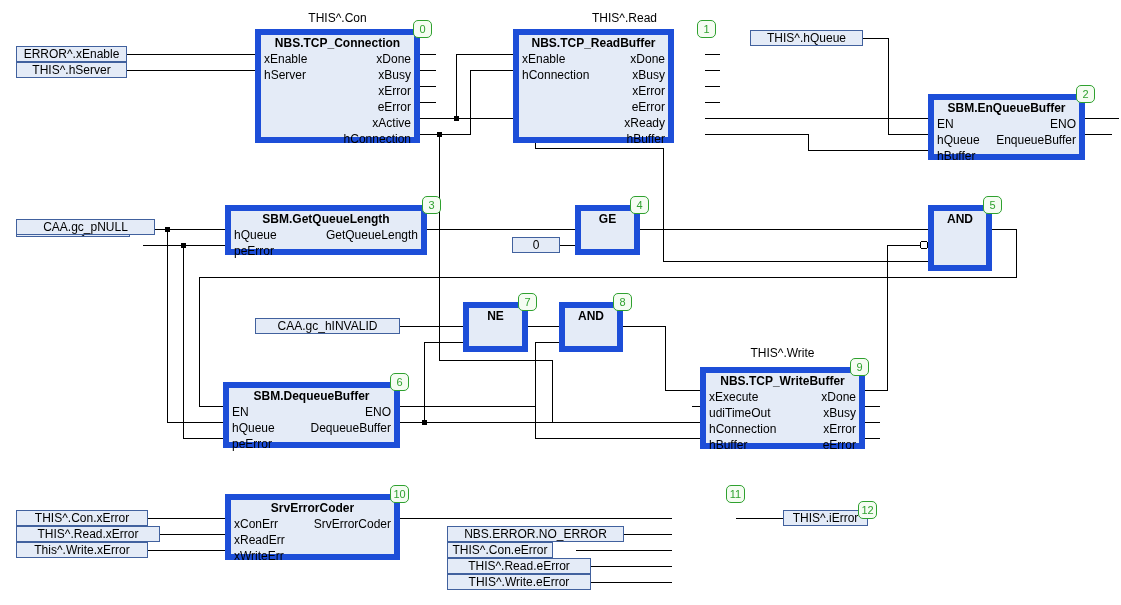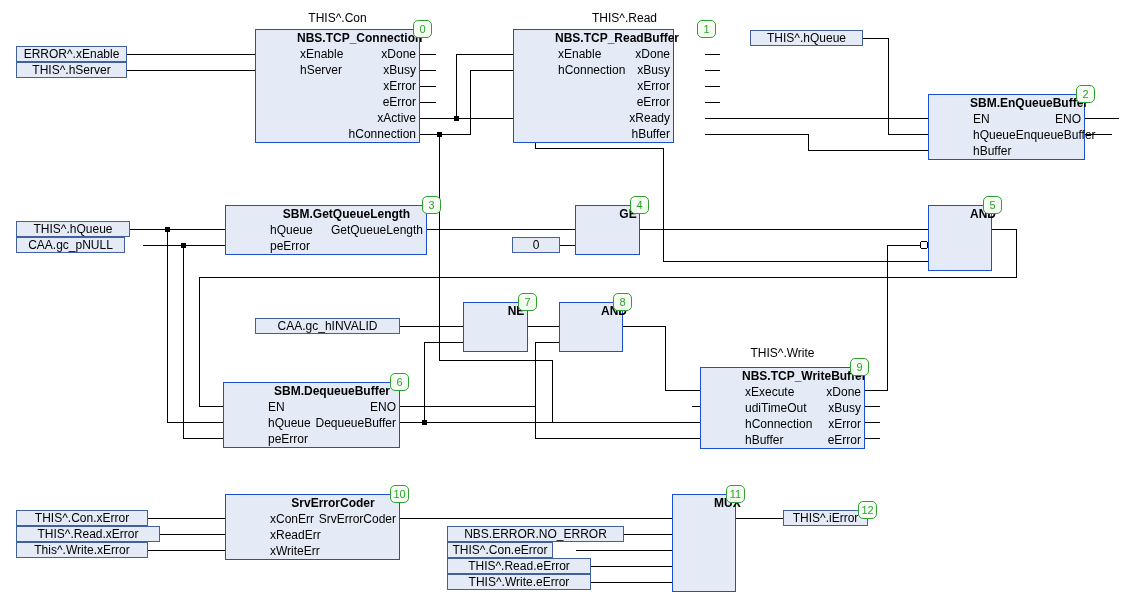--- a/index.html
+++ b/index.html
@@ -1,19 +1,19 @@
 <!DOCTYPE html>
 <html><head>
 <meta charset="utf-8">
 <style>
   html,body{margin:0;padding:0;background:#ffffff;}
   #canvas{position:relative;width:1121px;height:605px;background:#ffffff;overflow:hidden;
           font-family:"Liberation Sans", sans-serif;color:#000;}
   svg.wires{position:absolute;left:0;top:0;width:1121px;height:605px;}
-  .fb{position:absolute;background:#e4ebf7;border:1px solid #1d4ed8;box-sizing:border-box;padding-left:41px;}
+  .fb{position:absolute;background:#e4ebf7;border:6px solid #1d4ed8;box-sizing:border-box;}
   .fb .hdr{height:16px;line-height:16px;font-weight:bold;text-align:center;font-size:12px;white-space:nowrap;}
   .fb .row{display:flex;justify-content:space-between;height:16px;line-height:16px;
            font-size:12px;padding:0 3px;white-space:nowrap;}
   .op{position:absolute;height:16px;line-height:14px;box-sizing:border-box;text-align:center;
       background:#e4ebf7;border:1px solid #41619e;font-size:12px;white-space:nowrap;overflow:hidden;}
   .badge{position:absolute;width:19px;height:18px;line-height:17px;box-sizing:border-box;
          border:1px solid #2fa12f;border-radius:5px;background:#f5fcf2;color:#2fa12f;
          font-size:11px;text-align:center;z-index:3;}
   .btitle{position:absolute;height:14px;line-height:14px;font-size:12px;text-align:center;white-space:nowrap;}
 </style>
@@ -262,30 +262,27 @@
         <span>xReadErr</span>
         <span></span>
       </div>
     <div class="row">
         <span>xWriteErr</span>
         <span></span>
       </div>
   </div>
   <div class="badge" style="left:390px;top:485px">10</div>
 
-  <div class="fb" style="left:672px;top:494px;width:64px;height:98px">
-    <div class="hdr">MUX</div>
-  </div>
   <div class="badge" style="left:726px;top:485px">11</div>
 
   <div class="op" style="left:16px;top:46px;width:111px">ERROR^.xEnable</div>
   <div class="op" style="left:16px;top:62px;width:111px">THIS^.hServer</div>
   <div class="op" style="left:750px;top:30px;width:113px">THIS^.hQueue</div>
   <div class="op" style="left:16px;top:221px;width:114px">THIS^.hQueue</div>
-  <div class="op" style="left:16px;top:237px;width:109px">CAA.gc_pNULL</div>
+  <div class="op" style="left:16px;top:219px;width:139px">CAA.gc_pNULL</div>
   <div class="op" style="left:512px;top:237px;width:48px">0</div>
   <div class="op" style="left:255px;top:318px;width:145px">CAA.gc_hINVALID</div>
   <div class="op" style="left:16px;top:510px;width:132px">THIS^.Con.xError</div>
   <div class="op" style="left:16px;top:526px;width:144px">THIS^.Read.xError</div>
   <div class="op" style="left:16px;top:542px;width:132px">This^.Write.xError</div>
   <div class="op" style="left:447px;top:526px;width:177px">NBS.ERROR.NO_ERROR</div>
   <div class="op" style="left:447px;top:542px;width:106px">THIS^.Con.eError</div>
   <div class="op" style="left:447px;top:558px;width:144px">THIS^.Read.eError</div>
   <div class="op" style="left:447px;top:574px;width:144px">THIS^.Write.eError</div>
   <div class="op" style="left:783px;top:510px;width:85px">THIS^.iError</div>

